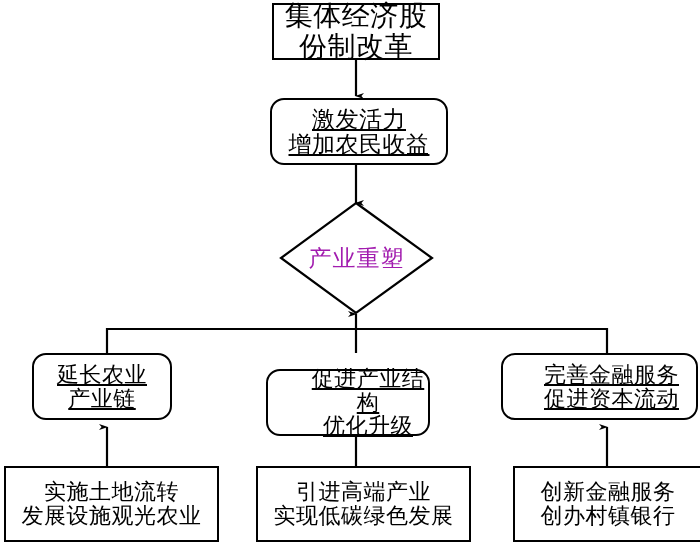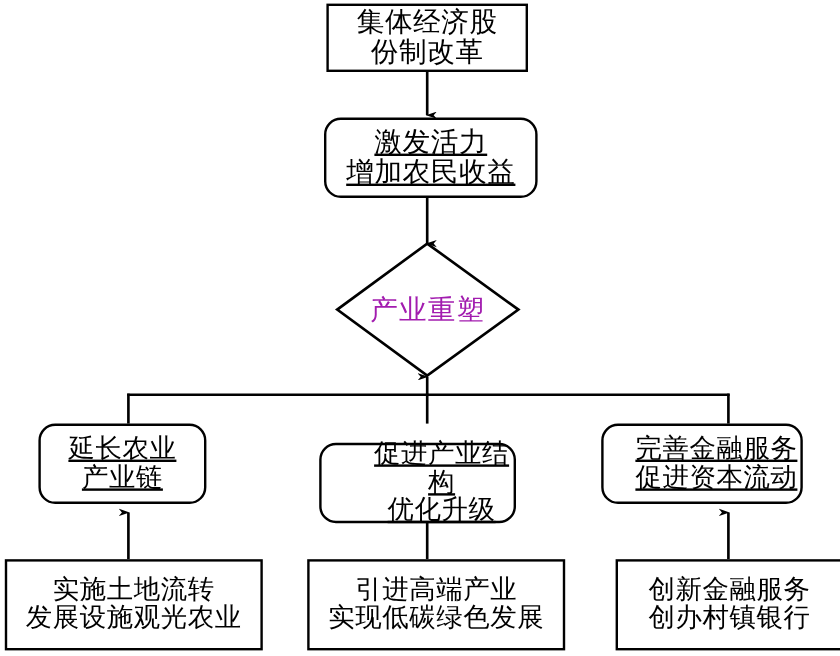--- a/index.html
+++ b/index.html
@@ -41,21 +41,21 @@
     white-space: pre-line;
     z-index: 2;
   }
   .node.rounded {
     border-radius: 14px;
     text-decoration: underline;
   }
   .node.sharp {
     border-radius: 0;
   }
-  .node-l1 { font-size: 23px; }
+  .node-l1 { font-size: 28px; }
   .node-l2 { font-size: 23px; }
   .node-mid { font-size: 22px; }
   .node-bottom { font-size: 22px; }
   .diamond-label {
     position: absolute;
     display: flex;
     align-items: center;
     justify-content: center;
     font-size: 23px;
     color: #a21caf;
@@ -112,21 +112,21 @@
 
   <div class="diamond-hit" style="left:281px; top:203px; width:151px; height:110px;"></div>
   <div class="diamond-label" style="left:281px; top:203px; width:151px; height:110px;">产业重塑</div>
 
   <div class="node rounded node-mid" style="left:32px; top:353px; width:140px; height:67px;">延长农业
 产业链</div>
 
   <div class="node rounded node-mid" style="left:266px; top:369px; width:164px; height:67px;padding-left:40px;">促进产业结构
 优化升级</div>
 
-  <div class="node rounded node-mid" style="left:501px; top:353px; width:168px; height:67px;padding-left:24px;">完善金融服务
+  <div class="node rounded node-mid" style="left:501px; top:353px; width:197px; height:67px;padding-left:24px;">完善金融服务
 促进资本流动</div>
 
   <div class="node sharp node-bottom" style="left:4px; top:466px; width:215px; height:76px;">实施土地流转
 发展设施观光农业</div>
 
   <div class="node sharp node-bottom" style="left:256px; top:466px; width:215px; height:76px;">引进高端产业
 实现低碳绿色发展</div>
 
   <div class="node sharp node-bottom" style="left:513px; top:466px; width:190px; height:76px;">创新金融服务
 创办村镇银行</div>

